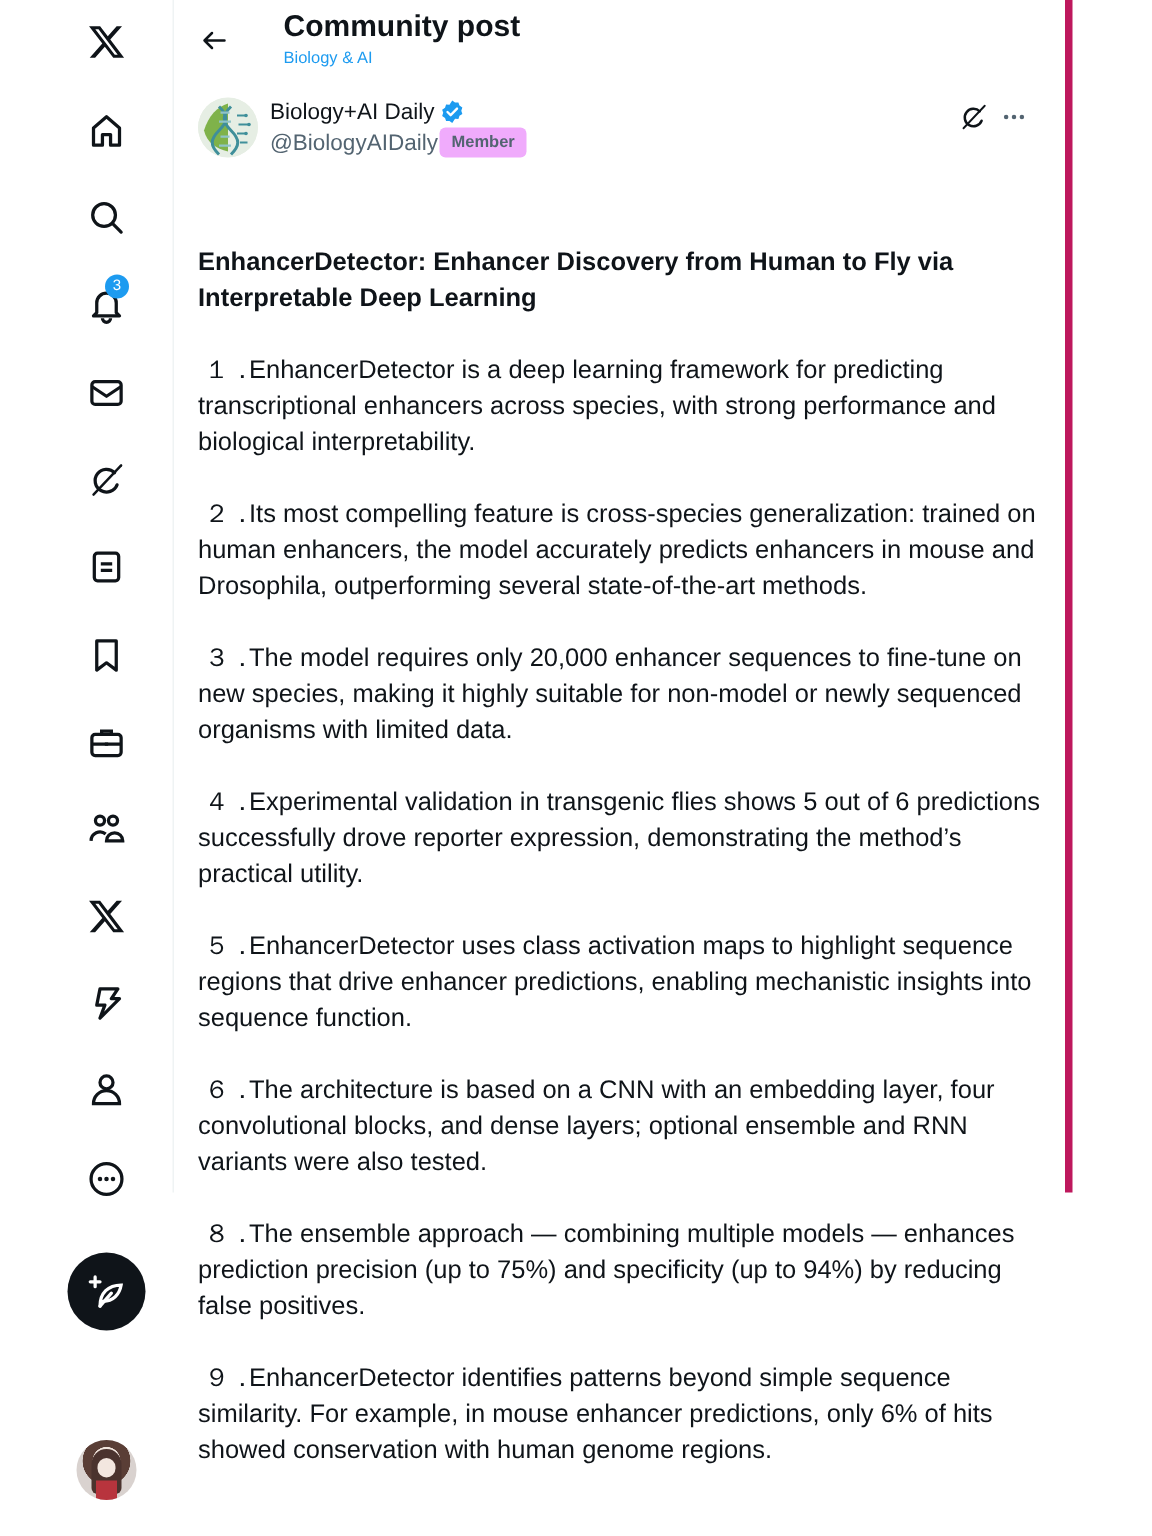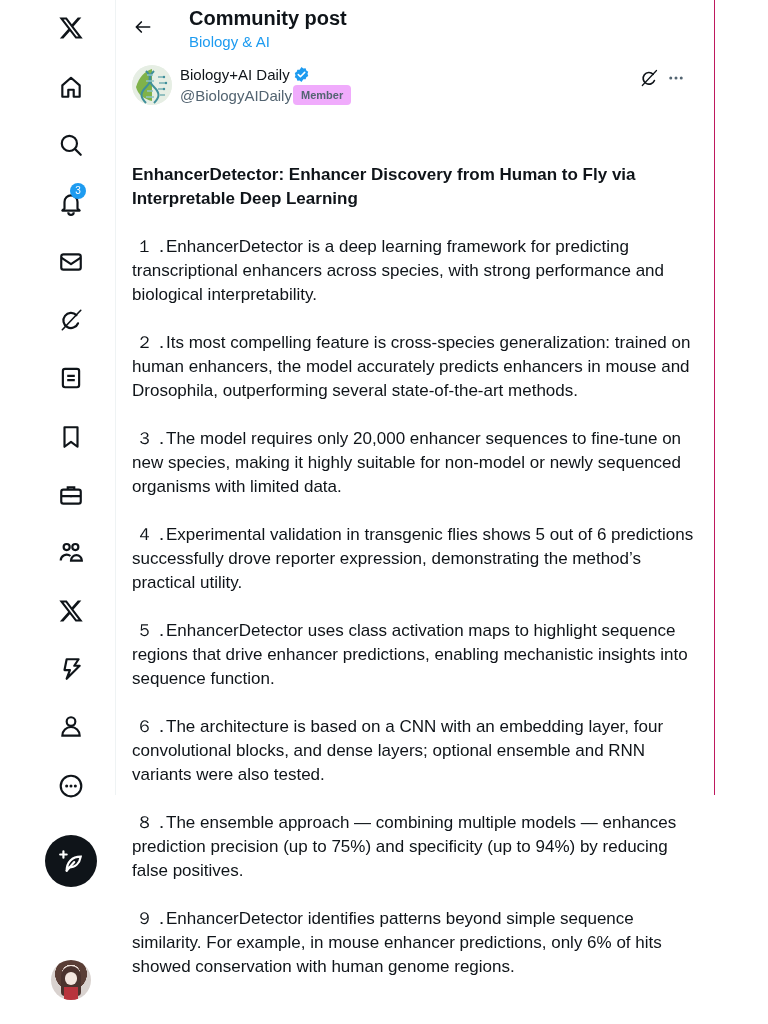--- a/index.html
+++ b/index.html
@@ -12,26 +12,26 @@
   .nav-item svg { width: 26px; height: 26px; }
   .badge { position: absolute; top: 6px; left: 25px; min-width: 16px; height: 16px; border-radius: 8px; background: #1d9bf0; color: #fff; font-size: 10px; line-height: 16px; text-align: center; padding: 0 4px; }
   .post-btn { position: absolute; left: 45px; top: 835px; width: 52px; height: 52px; border-radius: 50%; background: #0f1419; display: flex; align-items: center; justify-content: center; cursor: pointer; }
   .post-btn svg { width: 26px; height: 26px; }
   .account-avatar { position: absolute; left: 51px; top: 960px; width: 40px; height: 40px; border-radius: 50%; overflow: hidden; cursor: pointer; background: radial-gradient(circle at 50% 35%, #f1e4dc 0 28%, #5a3e36 29% 48%, #d9d2cf 49% 100%); }
   .account-avatar .hair { position: absolute; left: 10px; top: 6px; width: 20px; height: 30px; border-radius: 10px 10px 4px 4px; background: #4b332e; }
   .account-avatar .face { position: absolute; left: 14px; top: 12px; width: 12px; height: 13px; border-radius: 6px; background: #f3e6df; }
   .account-avatar .collar { position: absolute; left: 13px; top: 27px; width: 14px; height: 13px; background: #b8343d; }
 
   
-  .main { position: absolute; left: 115px; top: 0; width: 600px; height: 795px; border-left: 1px solid #eff3f4; border-right: 1px solid #be185d; }
+  .main { position: absolute; left: 115px; top: 0; width: 600px; height: 795px; border-left: 1px solid #eff3f4; border-right: 5px solid #be185d; }
   .header { position: absolute; left: 0; top: 0; width: 598px; height: 56px; }
   .back-btn { position: absolute; left: 10px; top: 10px; width: 34px; height: 34px; display: flex; align-items: center; justify-content: center; border-radius: 50%; cursor: pointer; }
   .back-btn svg { width: 20px; height: 20px; }
   .header-title { position: absolute; left: 73px; top: 7px; font-size: 20px; font-weight: bold; color: #0f1419; }
-  .header-sub { position: absolute; left: 73px; top: 33px; font-size: 15px; color: #1d9bf0; cursor: pointer; }
+  .header-sub { position: absolute; left: 73px; top: 33px; font-size: 11px; color: #1d9bf0; cursor: pointer; }
 
   .post-head { position: absolute; left: 16px; top: 64px; width: 566px; height: 44px; }
   .avatar { position: absolute; left: 0; top: 1px; width: 40px; height: 40px; border-radius: 50%; overflow: hidden; background: #e8efe6; cursor: pointer; }
   .avatar svg { width: 40px; height: 40px; }
   .author-name { position: absolute; left: 48px; top: 2px; font-size: 15px; font-weight: normal; color: #0f1419; cursor: pointer; display: flex; align-items: center; gap: 3px; }
   .verified { width: 17px; height: 17px; }
   .author-handle { position: absolute; left: 48px; top: 23px; font-size: 15px; color: #536471; cursor: pointer; }
   .dot-sep { position: absolute; left: 167px; top: 23px; font-size: 15px; color: #536471; }
   .member-badge { position: absolute; left: 161px; top: 21px; height: 20px; padding: 0 8px; background: #f0abfc; border-radius: 4px; font-size: 11px; font-weight: bold; color: #536471; line-height: 20px; }
   .grok-btn { position: absolute; left: 505px; top: 2px; width: 24px; height: 24px; display: flex; align-items: center; justify-content: center; cursor: pointer; }

